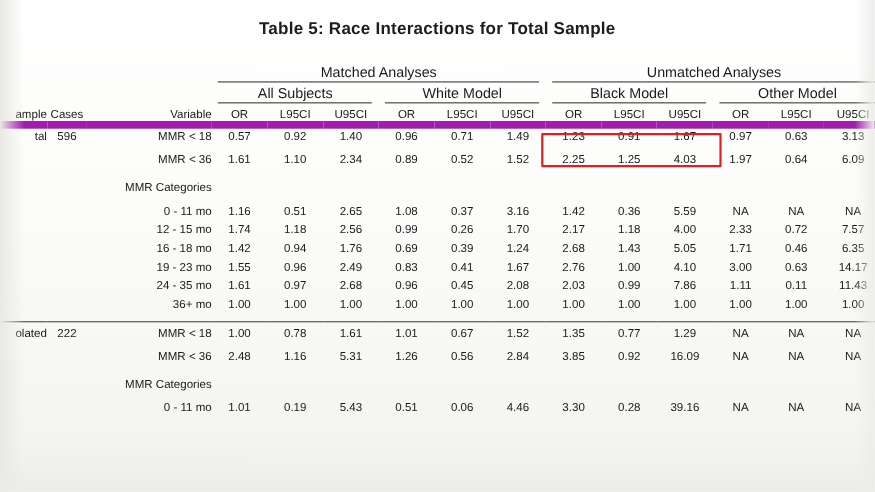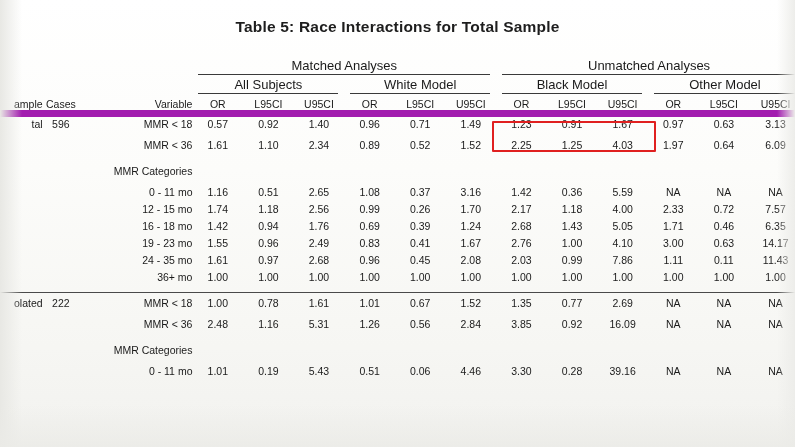--- a/index.html
+++ b/index.html
@@ -411,21 +411,21 @@
           <td class="c-num">222</td>
           <td class="c-label">MMR &lt; 18</td>
           <td class="c-num">1.00</td>
           <td class="c-num">0.78</td>
           <td class="c-num">1.61</td>
           <td class="c-num">1.01</td>
           <td class="c-num">0.67</td>
           <td class="c-num">1.52</td>
           <td class="c-num">1.35</td>
           <td class="c-num">0.77</td>
-          <td class="c-num">2.69</td>
+          <td class="c-num">1.29</td>
           <td class="c-num">NA</td>
           <td class="c-num">NA</td>
           <td class="c-num">NA</td>
         </tr>
         <tr style="height: 4px;">
           <td></td>
           <td></td>
           <td></td>
           <td></td>
           <td></td>

